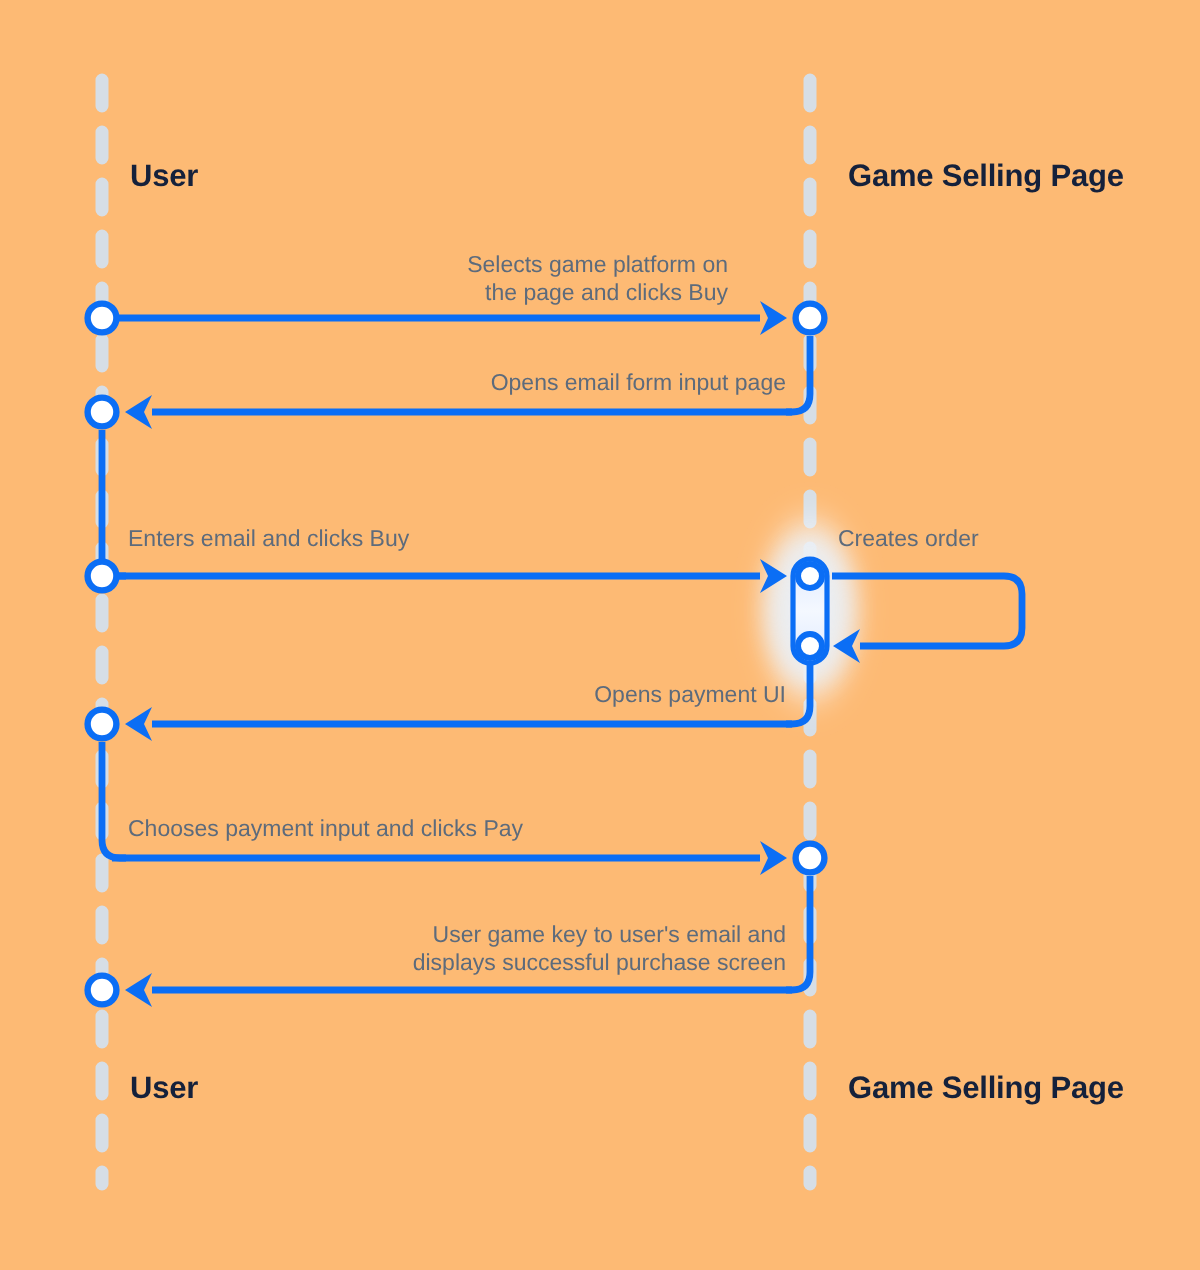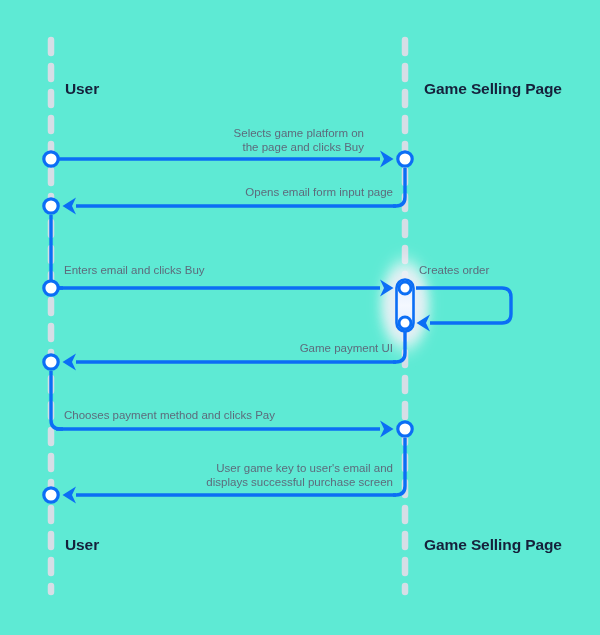--- a/index.html
+++ b/index.html
@@ -9,21 +9,21 @@
     background: #ffffff;
   }
   body {
     font-family: "Liberation Sans", sans-serif;
     -webkit-font-smoothing: antialiased;
   }
   #diagram-root {
     position: relative;
     width: 600px;
     height: 635px;
-    background: #5eead4;
+    background: #fdba74;
     overflow: hidden;
   }
   #seq-svg {
     position: absolute;
     left: 0;
     top: 0;
     width: 600px;
     height: 635px;
     display: block;
   }
@@ -169,21 +169,21 @@
 
     <div class="msg-label align-left" style="left:64px; top:126px; width:300px;text-align:right;">Selects game platform on
 the page and clicks Buy</div>
 
     <div class="msg-label align-right" style="left:93px; top:185px; width:300px;">Opens email form input page</div>
 
     <div class="msg-label align-left" style="left:64px; top:263px; width:300px;">Enters email and clicks Buy</div>
 
     <div class="msg-label align-left" style="left:419px; top:263px; width:200px;">Creates order</div>
 
-    <div class="msg-label align-right" style="left:93px; top:341px; width:300px;">Game payment UI</div>
+    <div class="msg-label align-right" style="left:93px; top:341px; width:300px;">Opens payment UI</div>
 
-    <div class="msg-label align-left" style="left:64px; top:408px; width:340px;">Chooses payment method and clicks Pay</div>
+    <div class="msg-label align-left" style="left:64px; top:408px; width:340px;">Chooses payment input and clicks Pay</div>
 
     <div class="msg-label align-right" style="left:53px; top:461px; width:340px;">User game key to user's email and
 displays successful purchase screen</div>
 
   </div>
 </div>
 
 </body></html>

